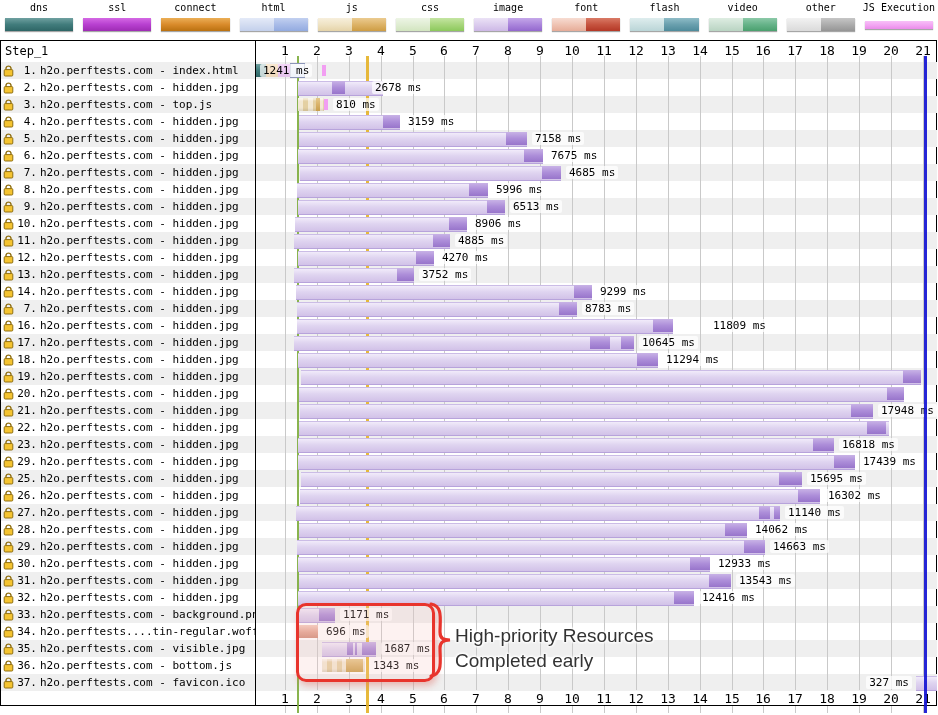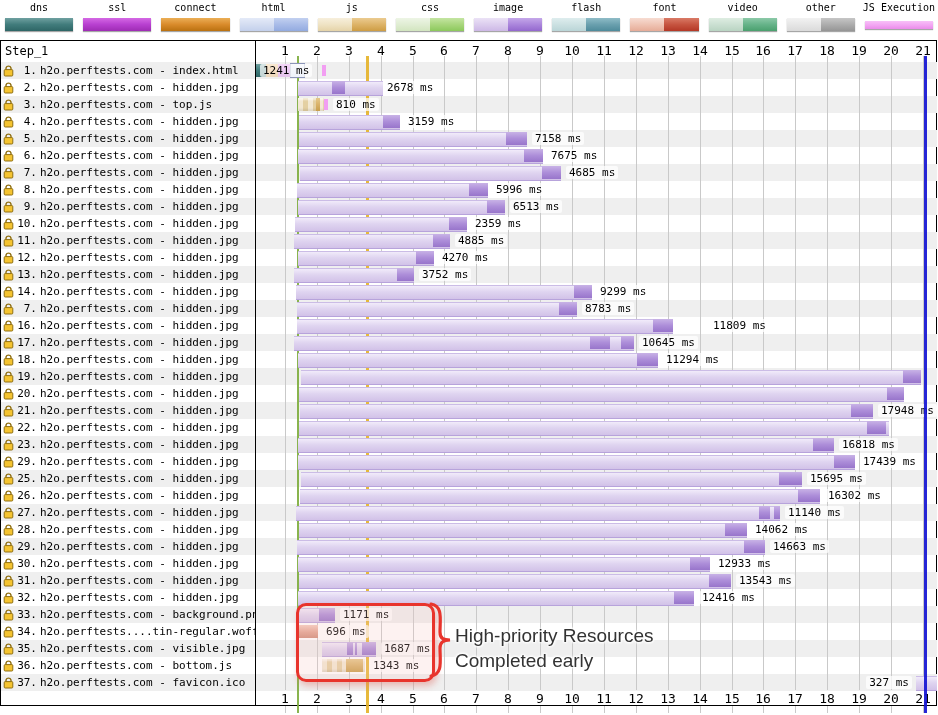--- a/index.html
+++ b/index.html
@@ -98,31 +98,31 @@
         </div>
       </div>
       <div class="leg-item">
         <div class="leg-label">image</div>
         <div class="leg-bar">
           <div style="background: linear-gradient(rgb(235, 226, 246) 0%, rgb(220, 205, 238) 50%, rgb(205, 184, 230) 100%);"></div>
           <div style="background: linear-gradient(rgb(196, 167, 233) 0%, rgb(171, 134, 220) 50%, rgb(147, 104, 206) 100%);"></div>
         </div>
       </div>
       <div class="leg-item">
+        <div class="leg-label">font</div>
+        <div class="leg-bar">
+          <div style="background: linear-gradient(rgb(247, 220, 210) 0%, rgb(239, 196, 180) 50%, rgb(230, 172, 152) 100%);"></div>
+          <div style="background: linear-gradient(rgb(217, 122, 102) 0%, rgb(198, 84, 64) 50%, rgb(180, 56, 38) 100%);"></div>
+        </div>
+      </div>
+      <div class="leg-item">
         <div class="leg-label">flash</div>
         <div class="leg-bar">
           <div style="background: linear-gradient(rgb(222, 237, 238) 0%, rgb(204, 225, 226) 50%, rgb(186, 213, 215) 100%);"></div>
           <div style="background: linear-gradient(rgb(143, 188, 199) 0%, rgb(106, 160, 174) 50%, rgb(79, 139, 155) 100%);"></div>
-        </div>
-      </div>
-      <div class="leg-item">
-        <div class="leg-label">font</div>
-        <div class="leg-bar">
-          <div style="background: linear-gradient(rgb(247, 220, 210) 0%, rgb(239, 196, 180) 50%, rgb(230, 172, 152) 100%);"></div>
-          <div style="background: linear-gradient(rgb(217, 122, 102) 0%, rgb(198, 84, 64) 50%, rgb(180, 56, 38) 100%);"></div>
         </div>
       </div>
       <div class="leg-item">
         <div class="leg-label">video</div>
         <div class="leg-bar">
           <div style="background: linear-gradient(rgb(222, 237, 226) 0%, rgb(203, 224, 210) 50%, rgb(185, 212, 194) 100%);"></div>
           <div style="background: linear-gradient(rgb(140, 201, 168) 0%, rgb(102, 179, 137) 50%, rgb(74, 160, 110) 100%);"></div>
         </div>
       </div>
       <div class="leg-item">
@@ -263,21 +263,21 @@
           <span class="lock"><svg width="11" height="13" viewBox="0 0 11 13">
               <path d="M3,6 V4 a2.6,2.6 0 0 1 5,0 V6" fill="none" stroke="#8F6F12" stroke-width="1.4"></path>
               <rect x="1.2" y="5.6" width="8.6" height="6.4" rx="1" fill="#F5C431" stroke="#8F6F12" stroke-width="1"></rect>
             </svg></span>
           <span class="rnum">2.</span>
           <span class="rname">h2o.perftests.com - hidden.jpg</span>
         </div>
         <div class="rcell">
           <div class="bar imgL" style="left: 42px; width: 85px;"></div>
           <div class="bar imgD" style="left: 76px; width: 13px;"></div>
-          <span class="ms" style="left: 128px;">2678 ms</span>
+          <span class="ms" style="left: 116px;">2678 ms</span>
         </div>
       </div>
       <div class="row odd">
         <div class="lcell">
           <span class="lock"><svg width="11" height="13" viewBox="0 0 11 13">
               <path d="M3,6 V4 a2.6,2.6 0 0 1 5,0 V6" fill="none" stroke="#8F6F12" stroke-width="1.4"></path>
               <rect x="1.2" y="5.6" width="8.6" height="6.4" rx="1" fill="#F5C431" stroke="#8F6F12" stroke-width="1"></rect>
             </svg></span>
           <span class="rnum">3.</span>
           <span class="rname">h2o.perftests.com - top.js</span>
@@ -384,21 +384,21 @@
           <span class="lock"><svg width="11" height="13" viewBox="0 0 11 13">
               <path d="M3,6 V4 a2.6,2.6 0 0 1 5,0 V6" fill="none" stroke="#8F6F12" stroke-width="1.4"></path>
               <rect x="1.2" y="5.6" width="8.6" height="6.4" rx="1" fill="#F5C431" stroke="#8F6F12" stroke-width="1"></rect>
             </svg></span>
           <span class="rnum">10.</span>
           <span class="rname">h2o.perftests.com - hidden.jpg</span>
         </div>
         <div class="rcell">
           <div class="bar imgL" style="left: 39px; width: 172px;"></div>
           <div class="bar imgD" style="left: 193px; width: 18px;"></div>
-          <span class="ms" style="left: 216px;">2359 ms</span>
+          <span class="ms" style="left: 216px;">8906 ms</span>
         </div>
       </div>
       <div class="row odd">
         <div class="lcell">
           <span class="lock"><svg width="11" height="13" viewBox="0 0 11 13">
               <path d="M3,6 V4 a2.6,2.6 0 0 1 5,0 V6" fill="none" stroke="#8F6F12" stroke-width="1.4"></path>
               <rect x="1.2" y="5.6" width="8.6" height="6.4" rx="1" fill="#F5C431" stroke="#8F6F12" stroke-width="1"></rect>
             </svg></span>
           <span class="rnum">11.</span>
           <span class="rname">h2o.perftests.com - hidden.jpg</span>

